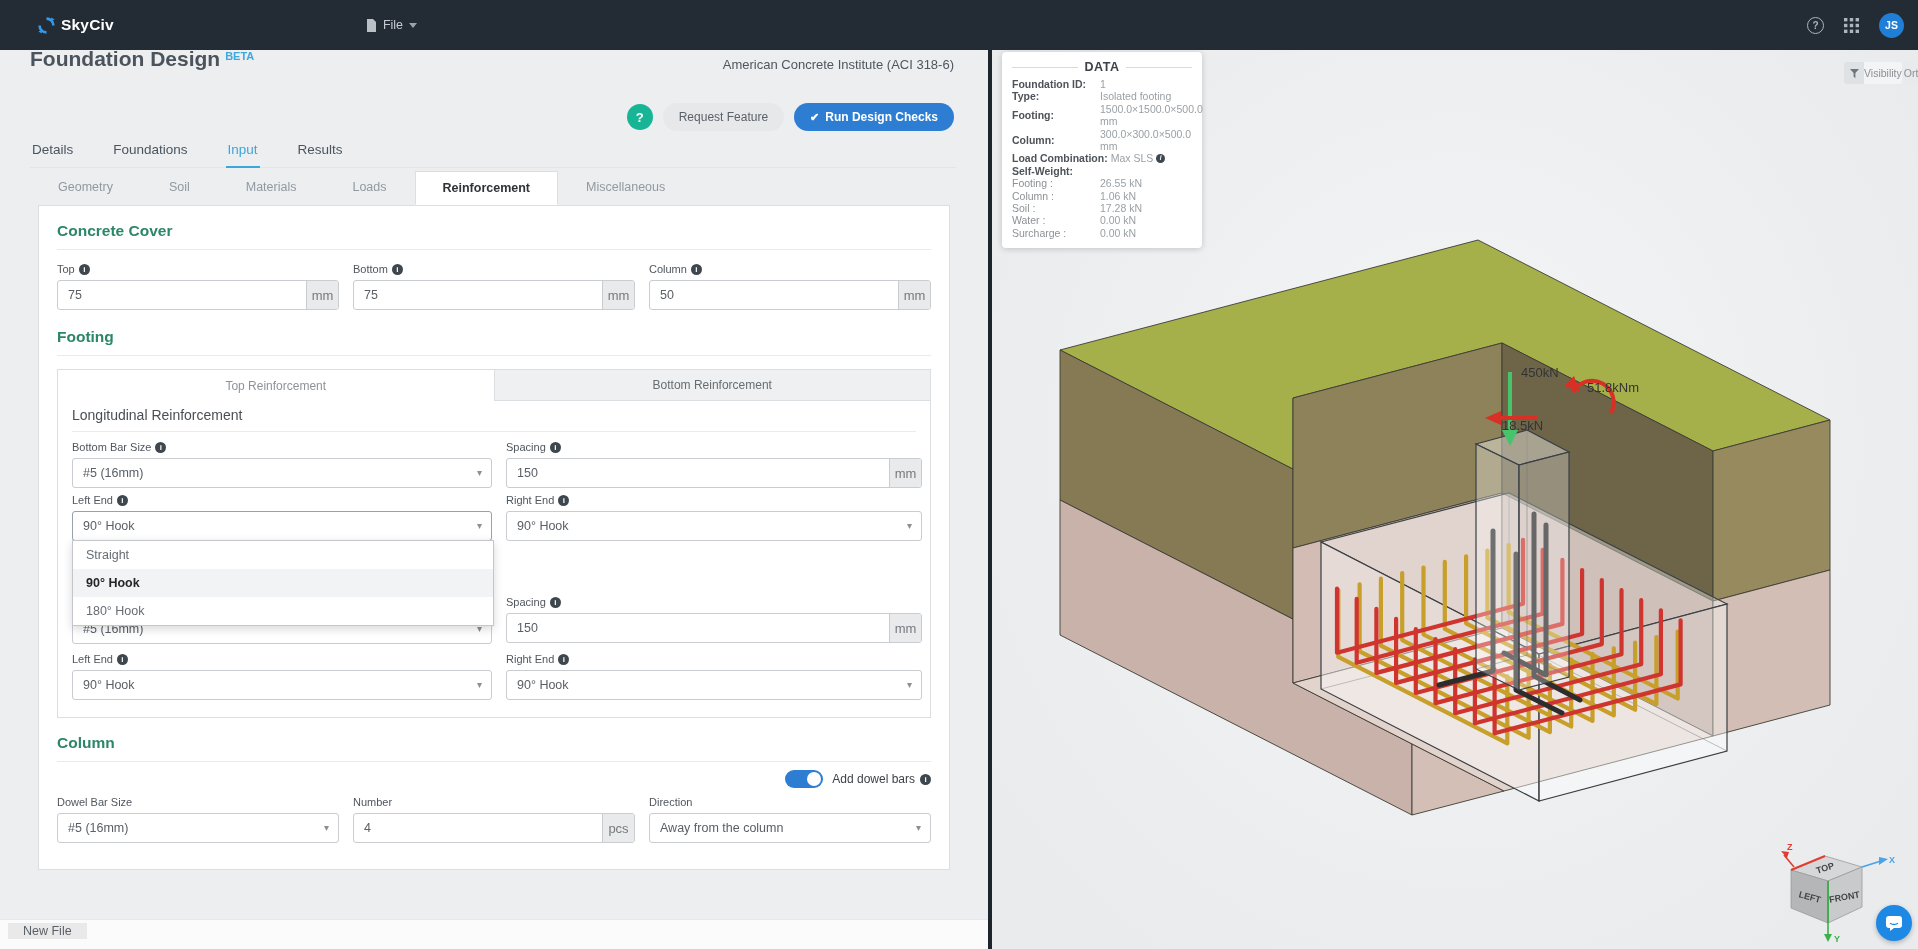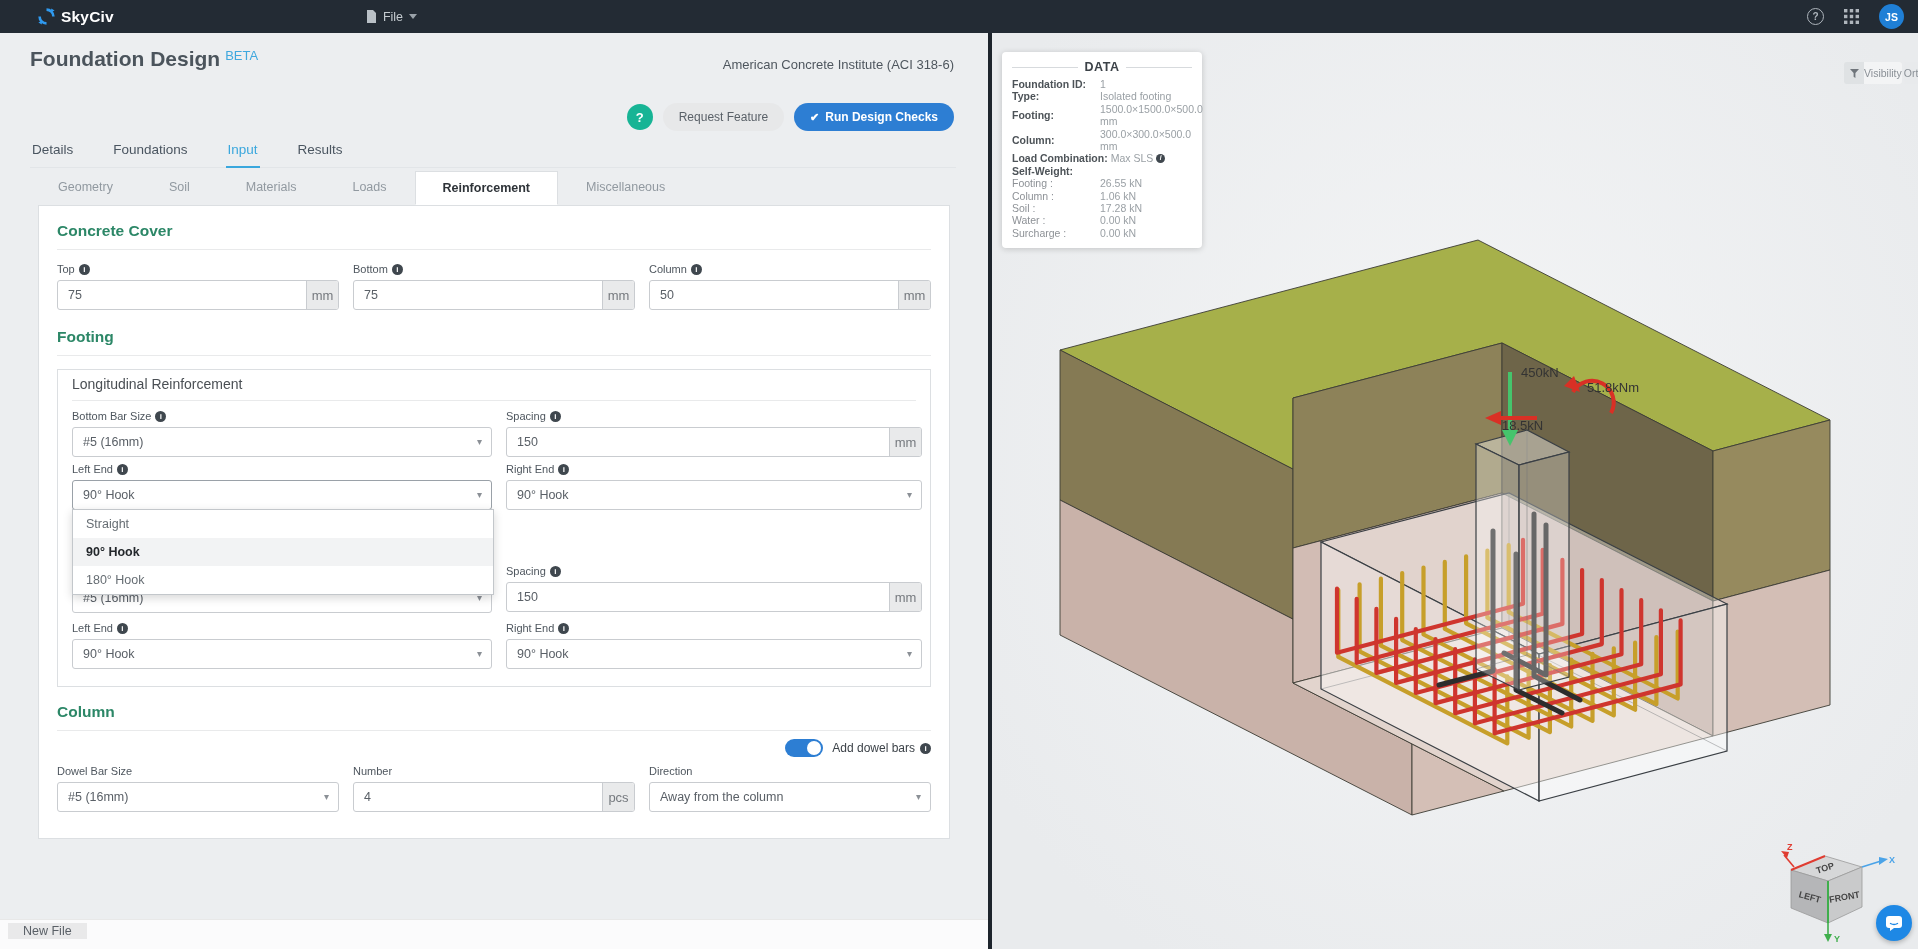--- a/index.html
+++ b/index.html
@@ -1,38 +1,38 @@
 <!DOCTYPE html>
 <html><head>
 <meta charset="utf-8">
 <style>
   * { margin:0; padding:0; box-sizing:border-box; }
   html,body { width:1918px; height:949px; }
   body { position:relative; overflow:hidden; font-family:"Liberation Sans",sans-serif; background:#eceef0; }
 
   
-  .navbar { position:absolute; top:0; left:0; right:0; height:33px; background:#232b34; display:flex; align-items:center; z-index:50; }
+  .navbar { position:absolute; top:0; left:0; right:0; height:50px; background:#232b34; display:flex; align-items:center; z-index:50; }
   .brand { display:flex; align-items:center; gap:6px; margin-left:38px; }
   .brand-txt { color:#fff; font-size:15.5px; font-weight:bold; letter-spacing:.2px; }
   .file-menu { display:flex; align-items:center; gap:6px; margin-left:252px; cursor:pointer; }
   .file-label { color:#c5cbd0; font-size:12.5px; }
   .caret-down { width:0; height:0; border-left:4px solid transparent; border-right:4px solid transparent; border-top:5px solid #9aa2a9; }
   .nav-right { margin-left:auto; display:flex; align-items:center; gap:20px; margin-right:14px; }
   .help-circ { width:17px; height:17px; border:1.5px solid #aeb5bc; border-radius:50%; color:#aeb5bc; font-size:10px; font-weight:bold; display:flex; align-items:center; justify-content:center; }
   .avatar { width:25px; height:25px; border-radius:50%; background:#1f7fd6; color:#fff; font-size:10.5px; font-weight:bold; display:flex; align-items:center; justify-content:center; }
 
   
   .left-panel { position:absolute; top:33px; left:0; width:988px; bottom:0; background:#eceef0; }
   .divider { position:absolute; top:33px; left:988px; width:4px; bottom:0; background:#1d242c; z-index:40; }
   .right-panel { position:absolute; top:33px; left:992px; right:0; bottom:0; background:radial-gradient(ellipse at 50% 45%, #f4f5f6 0%, #e9ebed 85%); }
 
   
   .page-title-row { position:absolute; top:14px; left:30px; }
   .page-title { font-size:21px; font-weight:600; color:#4b545c; display:inline; }
-  .beta { font-size:13px; font-weight:normal; color:#3fa8de; vertical-align:super; margin-left:5px; }
+  .beta { font-size:11px; font-weight:bold; color:#3fa8de; vertical-align:super; margin-left:5px; }
   .aci { position:absolute; top:24px; right:34px; font-size:13px; color:#4e565e; }
   .btn-row { position:absolute; top:70px; right:34px; display:flex; align-items:center; gap:10px; }
   .help-btn { width:26px; height:26px; border-radius:50%; background:#17b495; color:#fff; font-size:13px; font-weight:bold; display:flex; align-items:center; justify-content:center; cursor:pointer; }
   .pill { height:28px; border-radius:14px; display:flex; align-items:center; padding:0 16px; font-size:12px; cursor:pointer; }
   .pill.gray { background:#e7e8e9; color:#5a6168; }
   .pill.blue { background:#2d7ed3; color:#fff; font-weight:bold; }
   .check-icon::before { content:"\2714"; margin-right:6px; font-size:11px; }
 
   
   .main-tabs { position:absolute; top:103px; left:30px; right:32px; border-bottom:1px solid #e2e5e8; display:flex; gap:36px; }
@@ -216,20 +216,24 @@
           <input value="50" style="">
           <span class="addon">mm</span>
         </div>
       </div>
     </div>
 
     <h2 class="section" style="margin-top:18px;">Footing</h2>
     <div class="hr"></div>
 
     <div class="fbox">
+      <div class="ftabs">
+        <div class="ftab active">Top Reinforcement</div>
+        <div class="ftab inactive">Bottom Reinforcement</div>
+      </div>
       <div class="finner">
         <h3>Longitudinal Reinforcement</h3>
         <div class="fhr"></div>
 
         <div class="ap lcol" style="top:40px;">
           <div class="flabel">
               <span>Bottom Bar Size</span>
               <i class="info"></i>
             </div>
           <div class="select">#5 (16mm)</div>

